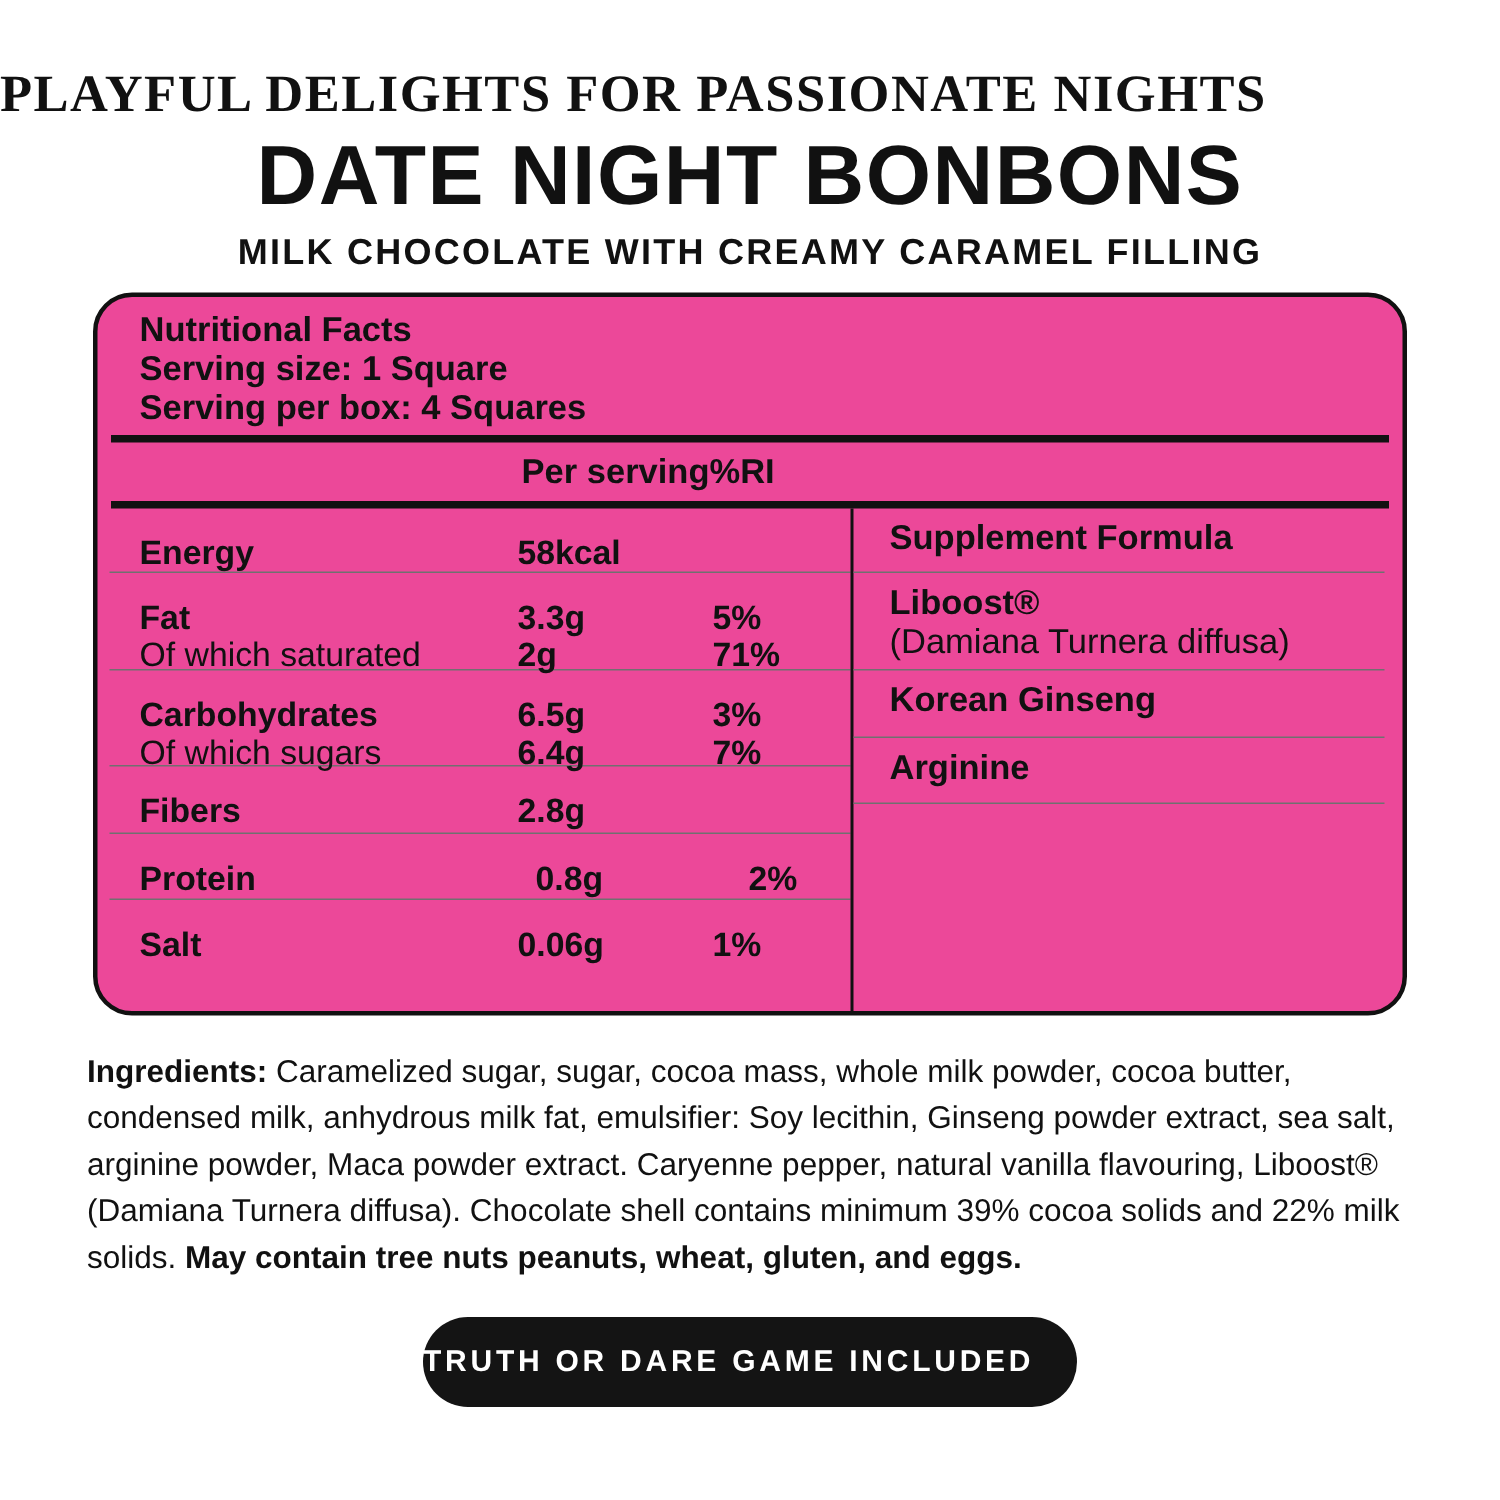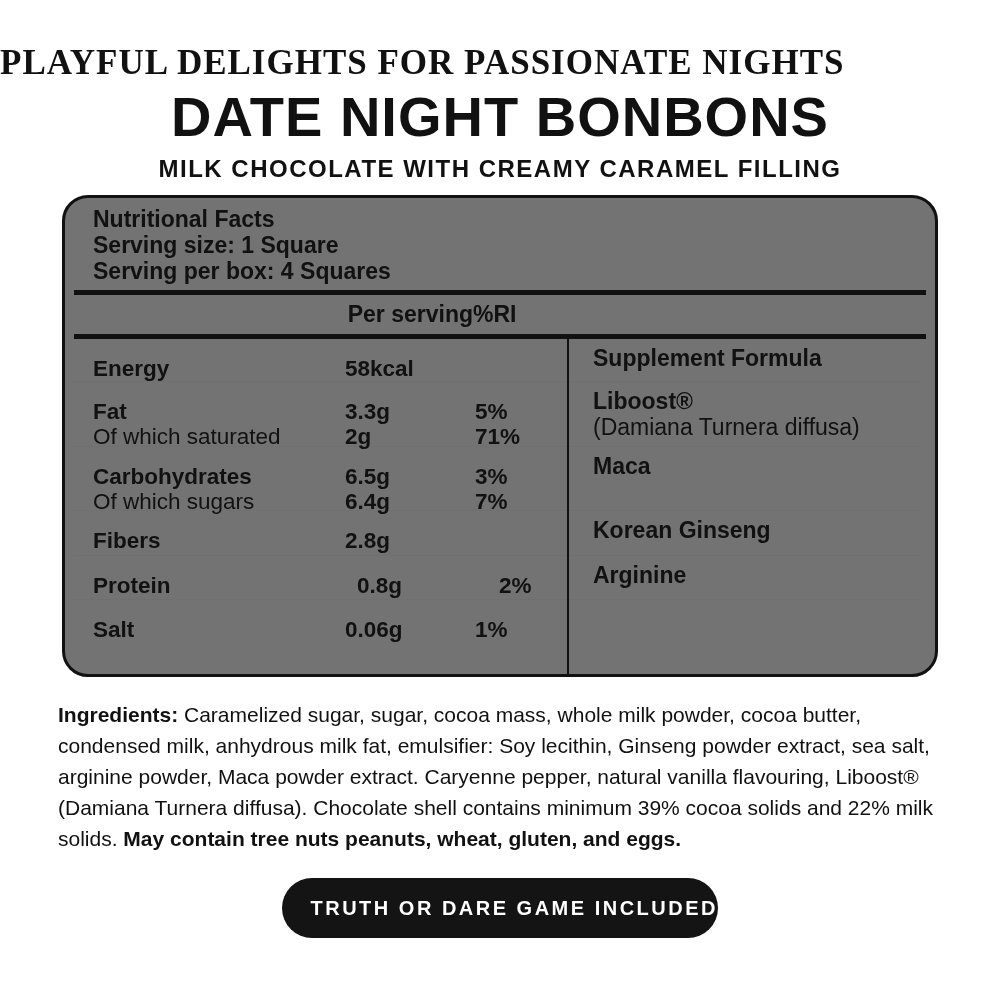--- a/index.html
+++ b/index.html
@@ -16,21 +16,21 @@
     margin:6px 0 0; text-align:center;
     font-size:56px; font-weight:700; letter-spacing:1px; line-height:58px;
   }
   .subtitle {
     margin-top:9px; text-align:center;
     font-size:24px; font-weight:700; letter-spacing:1.5px; line-height:27px;
   }
   .facts-box {
     box-sizing:border-box; width:876px; height:482px; margin:13px auto 0;
     border:3px solid #111111; border-radius:26px;
-    display:flex; flex-direction:column; overflow:hidden; background:#737373;
+    display:flex; flex-direction:column; overflow:hidden; background:#ec4899;
   }
   .facts-head { padding:8px 0 0 28px; font-size:23px; font-weight:700; line-height:26px; }
   .thick-rule { height:5px; background:#111111; margin:0 9px; flex:none; }
   .rule-1 { margin-top:6px; }
   .colhead { display:flex; padding:6px 0 6px 280px; font-size:23px; font-weight:700; line-height:27px;text-align:right; }
   .colhead .per { width:128px; }
   .tbl { flex:1; display:flex; min-height:0; }
   .ncol { width:494px; margin-left:8px; display:flex; flex-direction:column; }
   .scol { flex:1; margin-right:12px; border-left:2px solid #111111; display:flex; flex-direction:column; }
   .nrow, .srow { box-sizing:border-box; border-bottom:1.5px solid #707070; flex:none; }
@@ -44,21 +44,21 @@
   .nrow .ri  { flex:1; }
   .ln { display:block; }
   .b { font-weight:700; }
   .rg { font-weight:400; }
   .ingredients {
     margin:22px 58px 0 58px; font-size:21px; line-height:31px; font-weight:400;
   }
   .pill {
     width:436px; height:60px; margin:24px auto 0;
     background:#141414; border-radius:30px; color:#ffffff;
-    display:flex; align-items:center; justify-content:flex-end;
+    display:flex; align-items:center; justify-content:flex-start;
     font-size:20px; font-weight:600; letter-spacing:2.5px;
   }
 </style>
 </head>
 <body>
 
 <div class="tagline">PLAYFUL DELIGHTS FOR PASSIONATE NIGHTS</div>
 <div class="title">DATE NIGHT BONBONS</div>
 <div class="subtitle">MILK CHOCOLATE WITH CREAMY CARAMEL FILLING</div>
 
@@ -151,23 +151,20 @@
     </div>
 
     <div class="scol">
       <div class="srow h0">
         <span class="ln b">Supplement Formula</span>
       </div>
       <div class="srow h1">
         <span class="ln b">Liboost®</span>
         <span class="ln rg">(Damiana Turnera diffusa)</span>
       </div>
-      <div class="srow h2">
-        <span class="ln b">Maca</span>
-      </div>
       <div class="srow h3">
         <span class="ln b">Korean Ginseng</span>
       </div>
       <div class="srow h4">
         <span class="ln b">Arginine</span>
       </div>
       <div class="srow hlast">
         <span class="ln b"></span>
       </div>
     </div>

